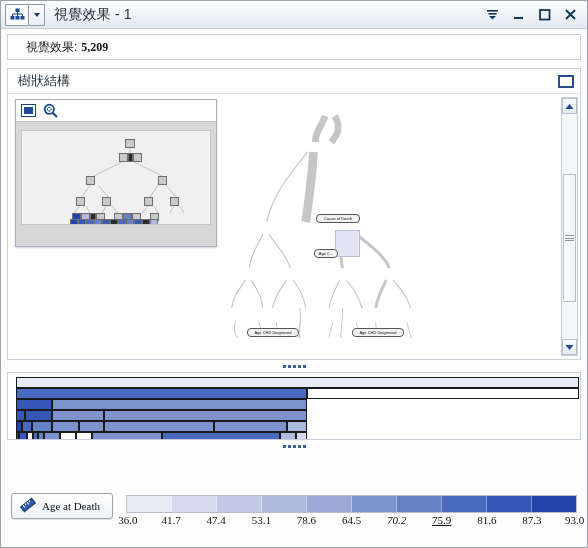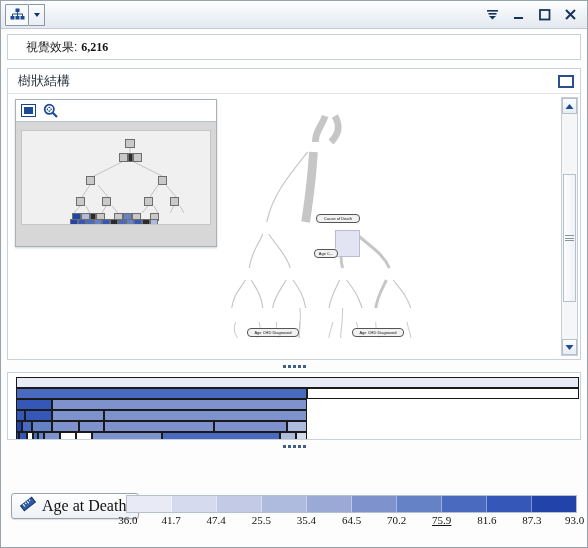--- a/index.html
+++ b/index.html
@@ -90,21 +90,21 @@
   .icicle-panel{margin:0 6px;border:1px solid #c9d1da;background:#ffffff;height:68px;
     box-sizing:border-box;position:relative;overflow:hidden;}
   .icicle-row{position:absolute;left:0;height:11px;}
   .ic{position:absolute;top:0;height:11px;border:1px solid #1a1a1a;box-sizing:border-box;}
 
   
   .footer{position:absolute;left:0;right:0;bottom:0;height:62px;}
   .legend-btn{position:absolute;left:10px;top:8px;height:26px;display:flex;align-items:center;
     gap:6px;padding:0 12px 0 8px;border:1px solid #9aa3ad;border-radius:3px;
     background:linear-gradient(#ffffff,#eef1f5);box-sizing:border-box;
-    font-family:"Liberation Serif","DejaVu Serif",serif;font-size:16px;color:#111;
+    font-family:"Liberation Serif","DejaVu Serif",serif;font-size:11px;color:#111;
     box-shadow:0 1px 1px rgba(0,0,0,.12);}
   .gradient-wrap{position:absolute;left:125px;top:10px;right:10px;text-align:right;}
   .gradient-bar{height:18px;display:flex;border:1px solid #b9bfc8;box-sizing:border-box;}
   .gradient-bar span{flex:1;display:block;border-right:1px solid rgba(255,255,255,.35);}
   .gradient-bar span:last-child{border-right:none;}
   .ticks{position:relative;height:16px;margin-top:1px;}
   .ticks b{position:absolute;top:0;transform:translateX(-50%);font-weight:normal;
     font-family:"Liberation Serif","DejaVu Serif",serif;font-size:11px;color:#111;}
 </style>
 </head>
@@ -118,20 +118,21 @@
         <rect x="5.5" y="0.5" width="4" height="3.5" fill="#1b4a92"></rect>
         <path d="M7.5 4 V6 M2.5 6 H12.5 M2.5 6 V8 M7.5 6 V8 M12.5 6 V8" stroke="#1b4a92" fill="none" stroke-width="1"></path>
         <rect x="0.5" y="8" width="4" height="3.5" fill="#1b4a92"></rect>
         <rect x="5.5" y="8" width="4" height="3.5" fill="#1b4a92"></rect>
         <rect x="10.5" y="8" width="4" height="3.5" fill="#1b4a92"></rect>
       </svg>
     </div>
     <div class="dropbtn">
       <span class="caret-d"></span>
     </div>
+    <div class="title-text">視覺效果 - 1</div>
     <div class="tb-spacer"></div>
     <div class="winbtn">
       <svg width="13" height="13" viewBox="0 0 13 13">
         <rect x="1" y="2" width="11" height="1.6" fill="#16335c"></rect>
         <rect x="2.5" y="5" width="8" height="1.6" fill="#16335c"></rect>
         <path d="M3 8 L10 8 L6.5 11.5 Z" fill="#16335c"></path>
       </svg>
     </div>
     <div class="winbtn">
       <svg width="13" height="13" viewBox="0 0 13 13">
@@ -147,21 +148,21 @@
       <svg width="13" height="13" viewBox="0 0 13 13">
           <path d="M2 2 L11 11 M11 2 L2 11" stroke="#16335c" stroke-width="2" fill="none"></path>
         </svg>
     </div>
   </div>
 
   <div class="infobar">
     <span class="gap"></span>
     <span>視覺效果:</span>
     <span class="gap" style="width:4px"></span>
-    <span class="b">6,216</span>
+    <span class="b">5,209</span>
   </div>
 
   <div class="panel">
     <div class="panel-head">
       <div class="panel-title">樹狀結構</div>
       <div class="restore-ico"></div>
     </div>
 
     <div class="tree-area">
 
@@ -374,24 +375,24 @@
           <span style="background: rgb(126, 147, 205);"></span>
           <span style="background: rgb(102, 130, 198);"></span>
           <span style="background: rgb(74, 106, 192);"></span>
           <span style="background: rgb(53, 87, 184);"></span>
           <span style="background: rgb(34, 68, 170);"></span>
         </div>
       <div class="ticks" id="ticks">
           <b style="left: 0%; transform: translateX(-40%);">36.0</b>
           <b style="left: 10%;">41.7</b>
           <b style="left: 20%; font-family: Liberation Serif, serif;">47.4</b>
-          <b style="left: 30%;">25.5</b>
-          <b style="left: 40%;">35.4</b>
+          <b style="left: 30%;">53.1</b>
+          <b style="left: 40%;">78.6</b>
           <b style="left: 50%;">64.5</b>
-          <b style="left: 60%;">70.2</b>
+          <b style="left: 60%; font-style: italic;">70.2</b>
           <b style="left: 70%; text-decoration: underline;">75.9</b>
           <b style="left: 80%;">81.6</b>
           <b style="left: 90%;">87.3</b>
           <b style="left: 100%; transform: translateX(-62%);">93.0</b>
         </div>
     </div>
   </div>
 
 </div>
 

